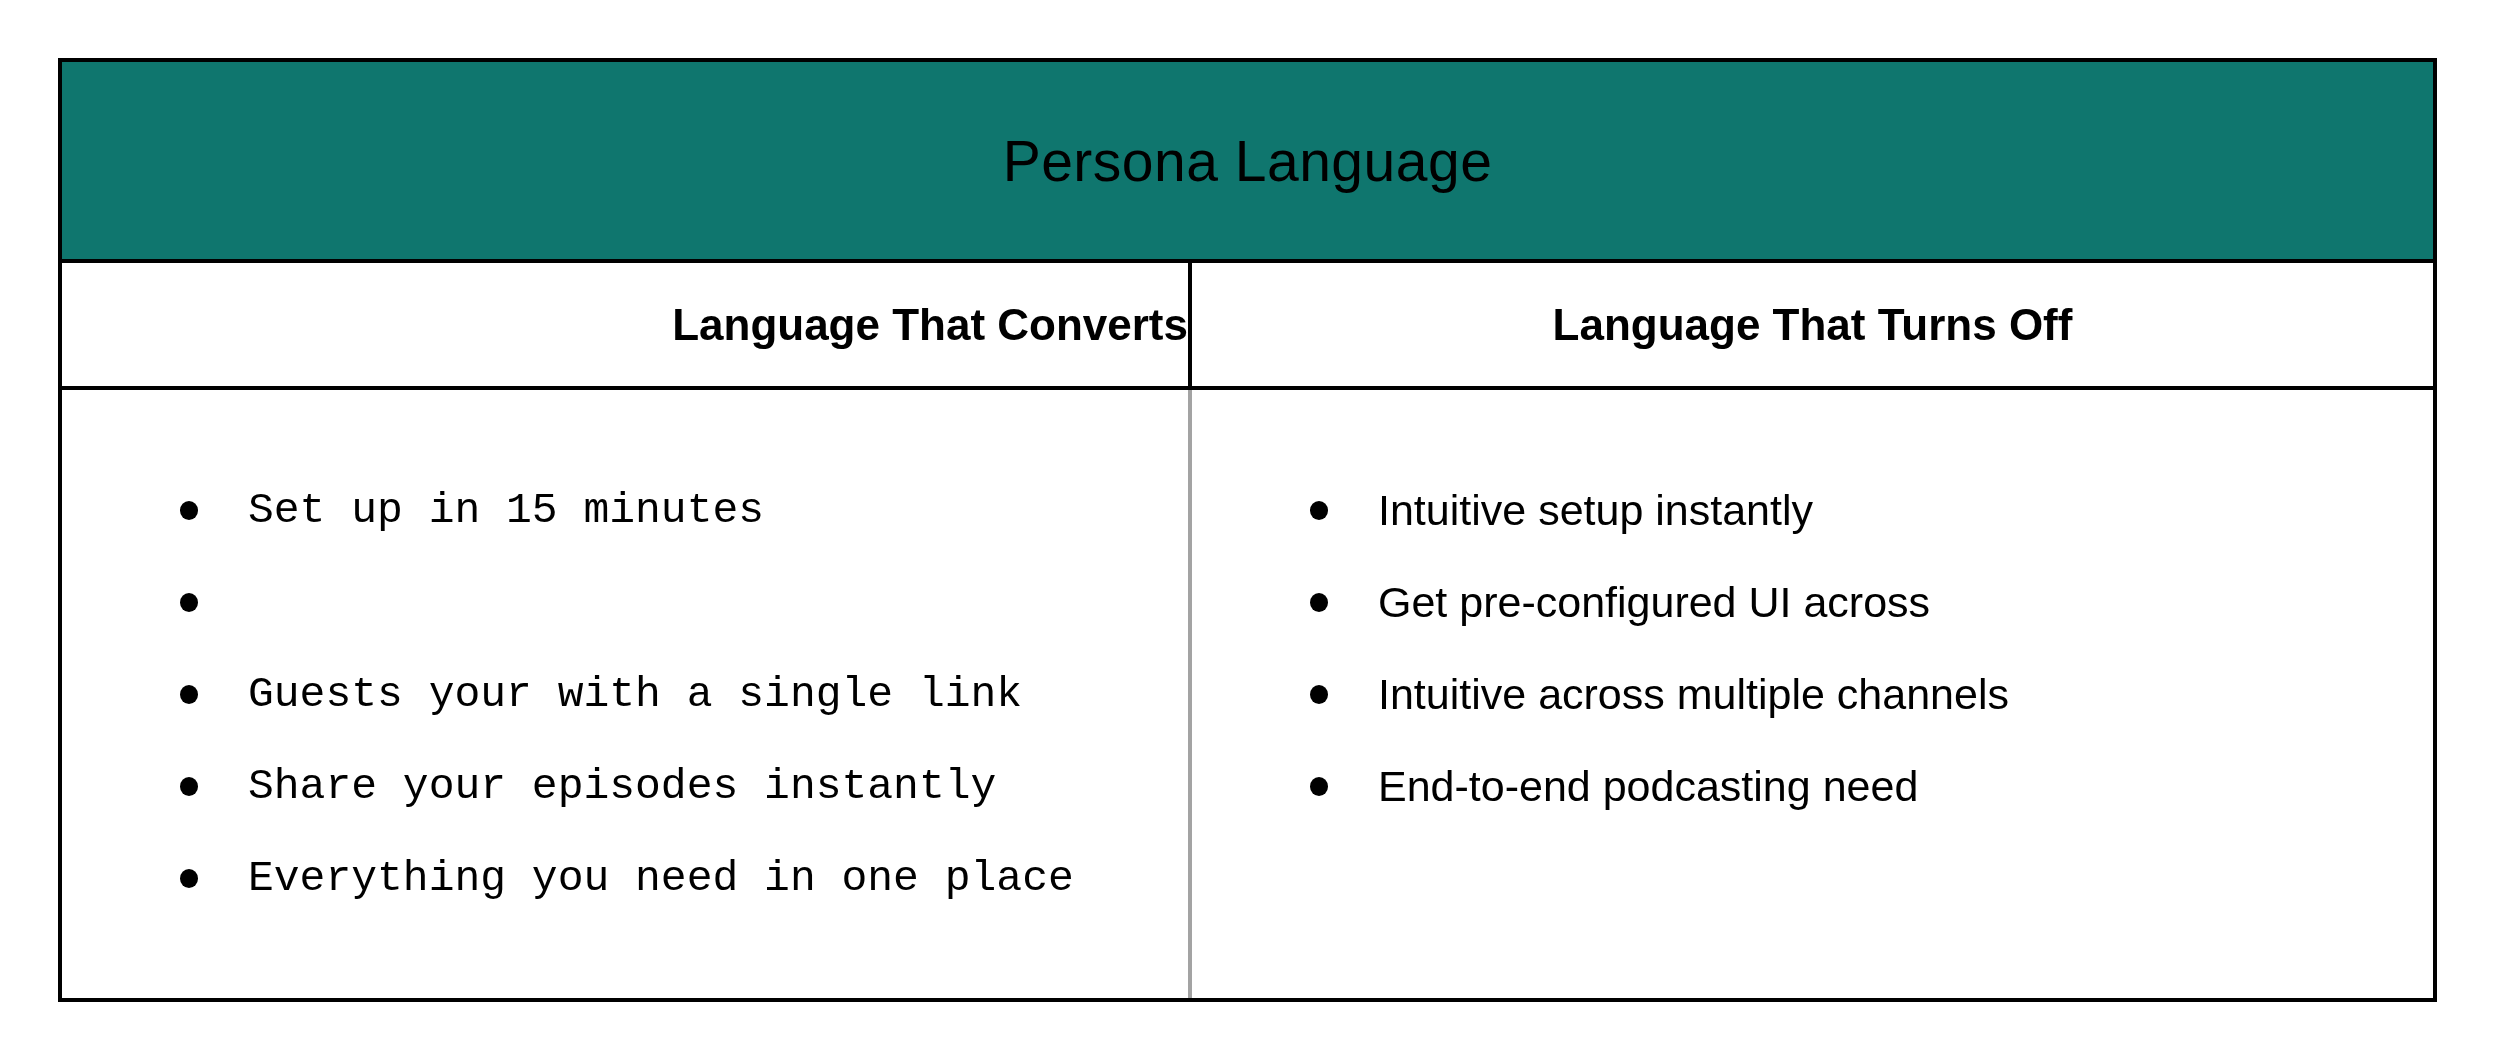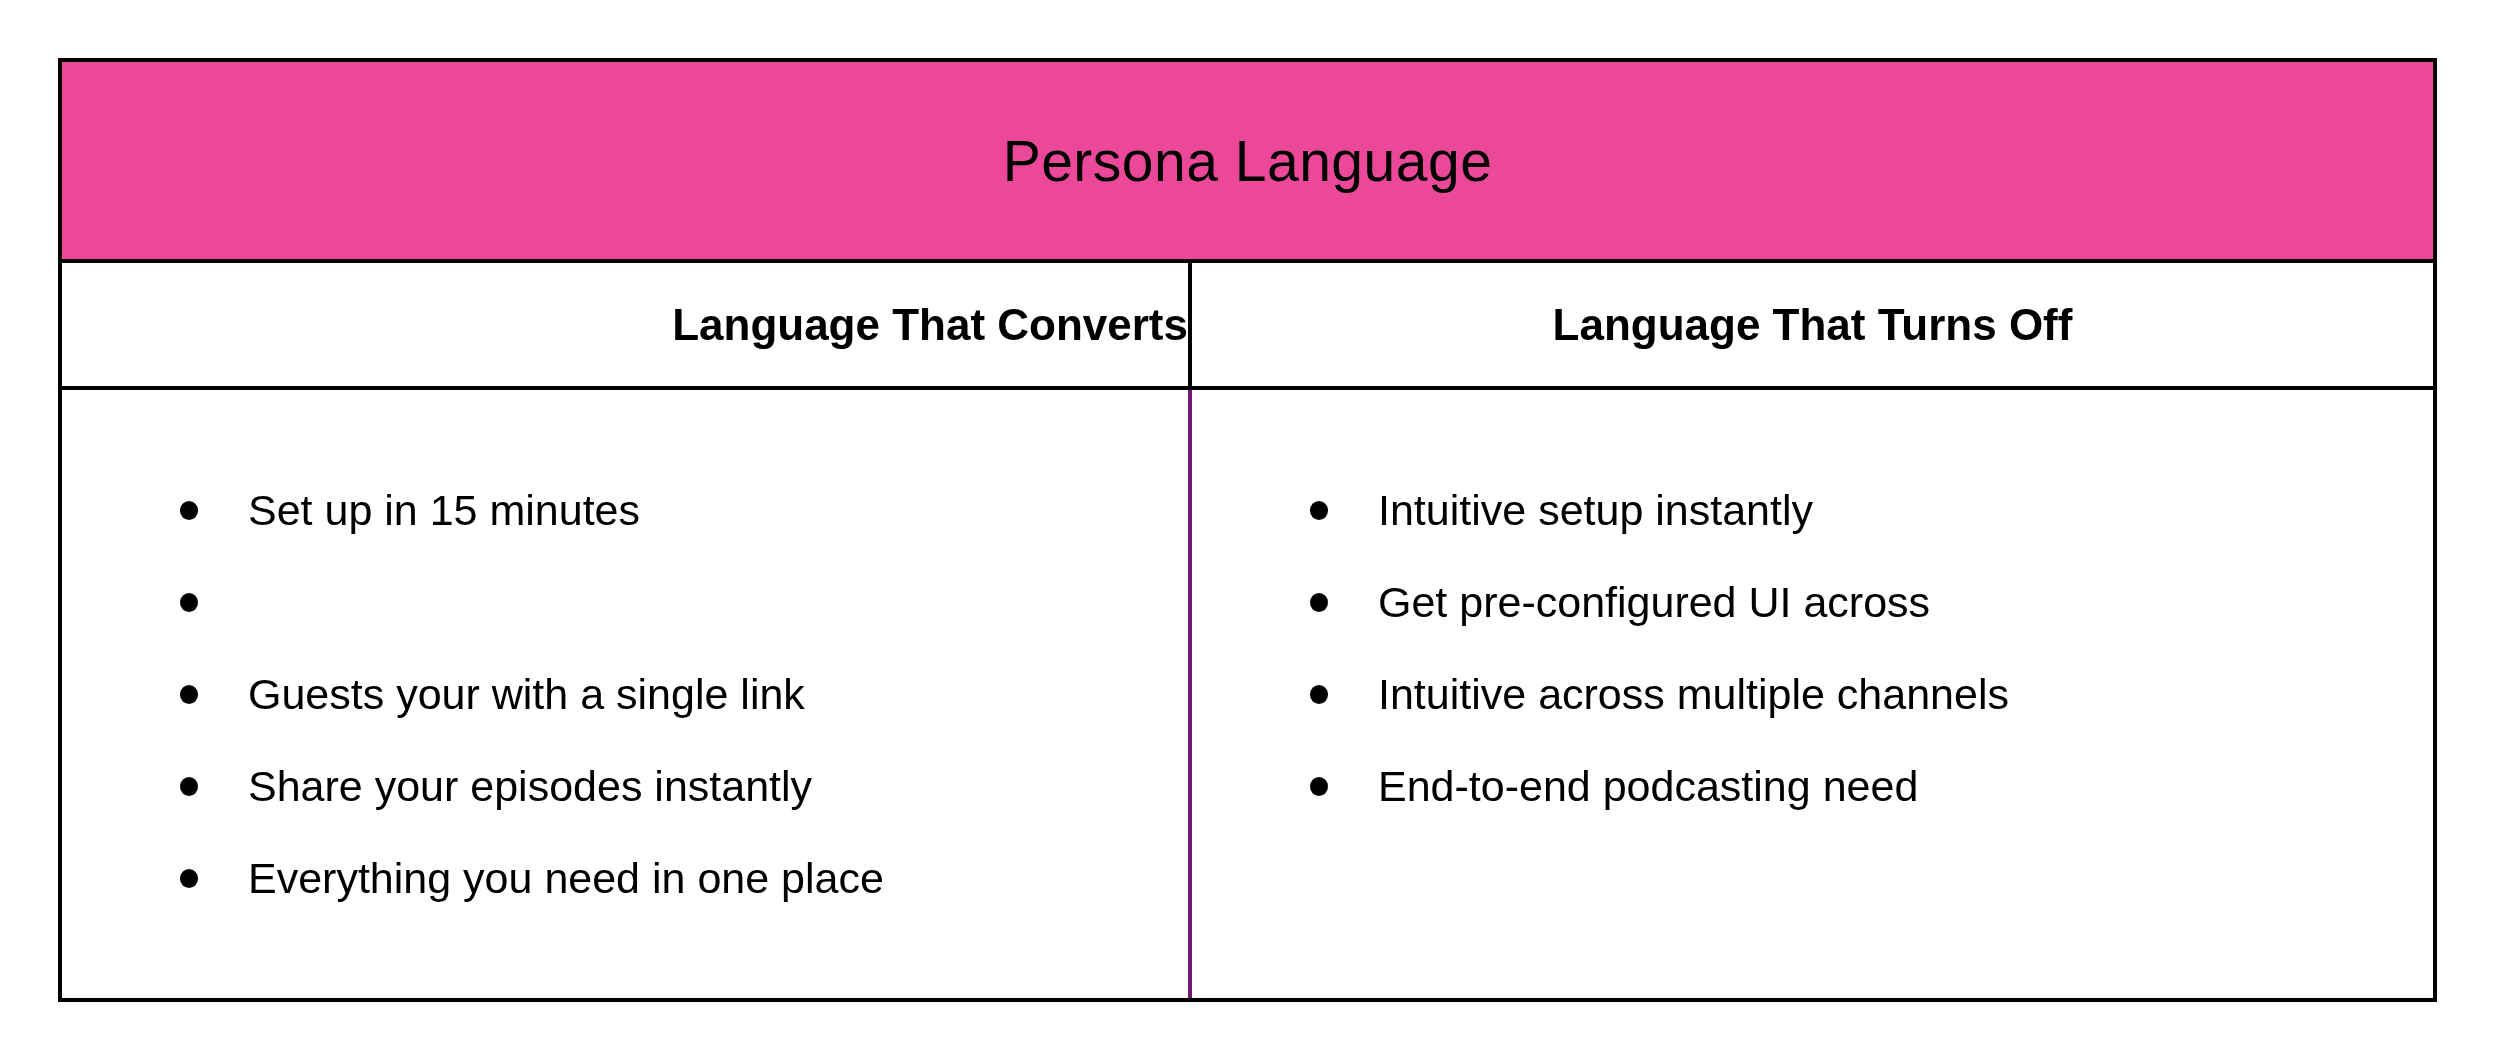--- a/index.html
+++ b/index.html
@@ -14,21 +14,21 @@
     left: 58px; top: 58px;
     width: 2379px; height: 944px;
     border: 4px solid #000000;
     display: grid;
     grid-template-columns: 1130px 1fr;
     grid-template-rows: 201px 127px auto;
     background: #ffffff;
   }
   .title-row {
     grid-column: 1 / span 2;
-    background: #ec4899;
+    background: #0f766e;
     border-bottom: 4px solid #000000;
     display: flex;
     align-items: center;
     justify-content: center;
   }
   .title-text {
     font-size: 57px;
     font-weight: 400;
     letter-spacing: 0.5px;
   }
@@ -39,21 +39,21 @@
     justify-content: center;
   }
   .header-cell.left { border-right: 4px solid #000000; justify-content: flex-end; }
   .header-text {
     font-size: 44px;
     font-weight: 700;
   }
   .body-cell {
     padding: 74px 30px 0 118px;
   }
-  .body-cell.left { border-right: 4px solid #701a75; }
+  .body-cell.left { border-right: 4px solid #a3a3a3; font-family: Liberation Mono, monospace; }
   ul.bullet-list {
     list-style: none;
   }
   ul.bullet-list li {
     display: flex;
     align-items: center;
     height: 92px;
     font-size: 43px;
     font-weight: 400;
   }

